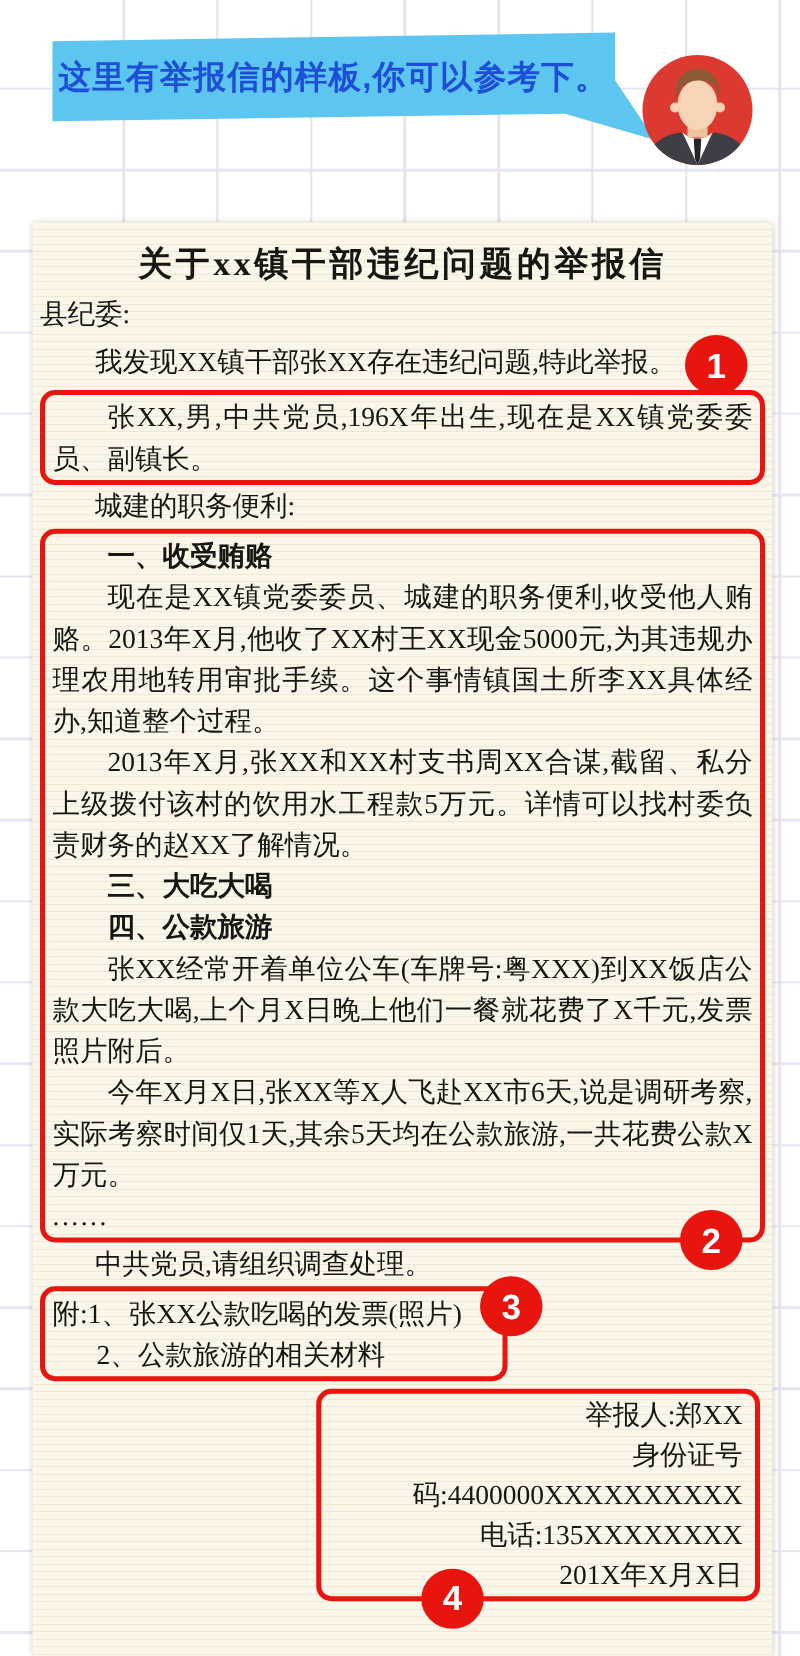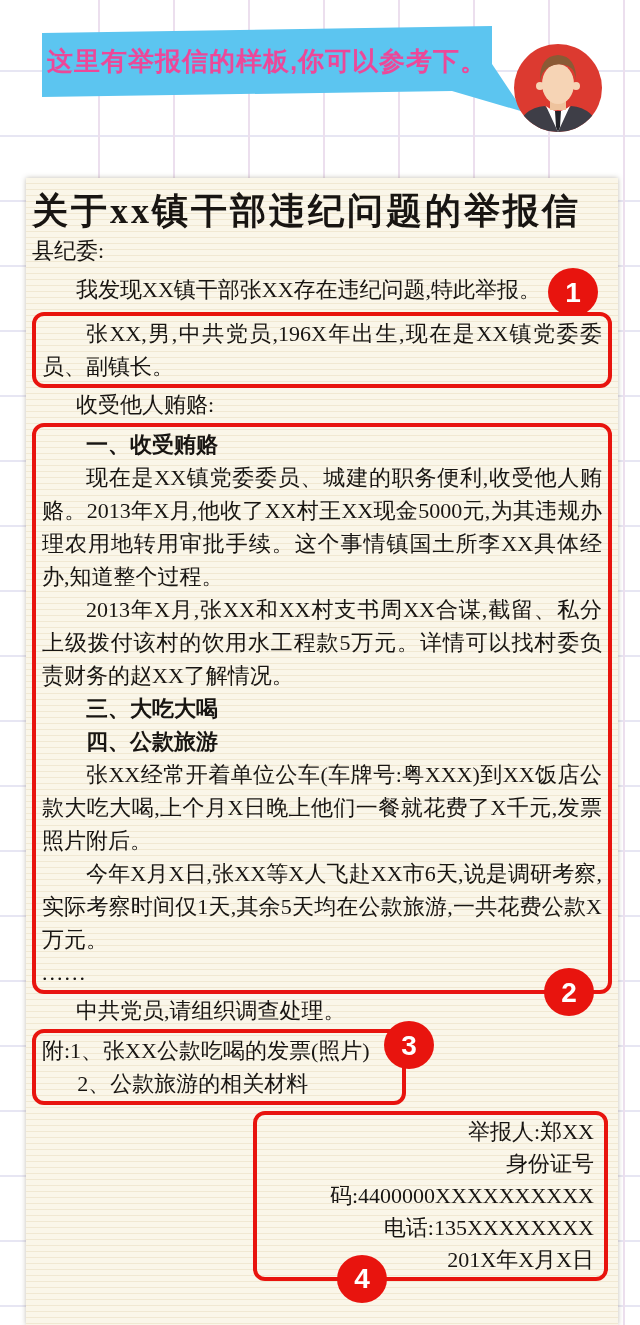--- a/index.html
+++ b/index.html
@@ -11,39 +11,39 @@
       repeating-linear-gradient(to bottom, transparent 0 63px, #e7e6f3 63px 65px);
     background-position:25px 7px;
     font-family:"Liberation Sans", sans-serif;
   }
 
   
   .bubble-svg{position:absolute;left:0;top:0;z-index:3;}
   .bubble-text{
     position:absolute;left:42px;top:32px;width:450px;height:58px;z-index:4;
     display:flex;align-items:center;justify-content:center;
-    color:#ec4899;font-size:26px;font-weight:bold;letter-spacing:1px;
+    color:#1d4ed8;font-size:26px;font-weight:bold;letter-spacing:1px;
     font-family:"Liberation Sans", sans-serif;
   }
 
   
   .paper{
     position:absolute;left:26px;top:178px;width:592px;height:1147px;z-index:2;
     background-color:#faf6e9;
     background-image:repeating-linear-gradient(to bottom, rgba(250,247,235,0) 0 5px, rgba(216,196,150,0.28) 5px 6px);
     box-shadow:0 0 5px rgba(120,110,90,0.45);
     box-sizing:border-box;
     padding:14px 6px 0 6px;
   }
   .letter{
     font-family:"Liberation Serif", serif;
     font-size:22px;line-height:33px;color:#181512;
   }
   .title{
-    font-size:36px;font-weight:bold;text-align:left;letter-spacing:3px;
+    font-size:27px;font-weight:bold;text-align:center;letter-spacing:3px;
     line-height:38px;margin:0 0 4px 0;
   }
   .ln{margin:0;}
   .indent{text-indent:2em;}
   .just{text-align:justify;}
   .m-top6{margin-top:6px;}
   .bold{font-weight:bold;}
 
   
   .rbox{
@@ -98,21 +98,21 @@
 
     <p class="ln">县纪委:</p>
 
     <p class="ln indent m-top6">我发现XX镇干部张XX存在违纪问题,特此举报。</p>
 
     <div class="rbox">
       <div class="badge badge-1">1</div>
       <p class="ln indent just">张XX,男,中共党员,196X年出生,现在是XX镇党委委员、副镇长。</p>
     </div>
 
-    <p class="ln indent">收受他人贿赂:</p>
+    <p class="ln indent">城建的职务便利:</p>
 
     <div class="rbox rbox-2">
       <div class="badge badge-2">2</div>
 
       <p class="ln indent bold">一、收受贿赂</p>
       <p class="ln indent just">现在是XX镇党委委员、城建的职务便利,收受他人贿赂。2013年X月,他收了XX村王XX现金5000元,为其违规办理农用地转用审批手续。这个事情镇国土所李XX具体经办,知道整个过程。</p>
 
       <p class="ln indent just">2013年X月,张XX和XX村支书周XX合谋,截留、私分上级拨付该村的饮用水工程款5万元。详情可以找村委负责财务的赵XX了解情况。</p>
 
       <p class="ln indent bold">三、大吃大喝</p>

